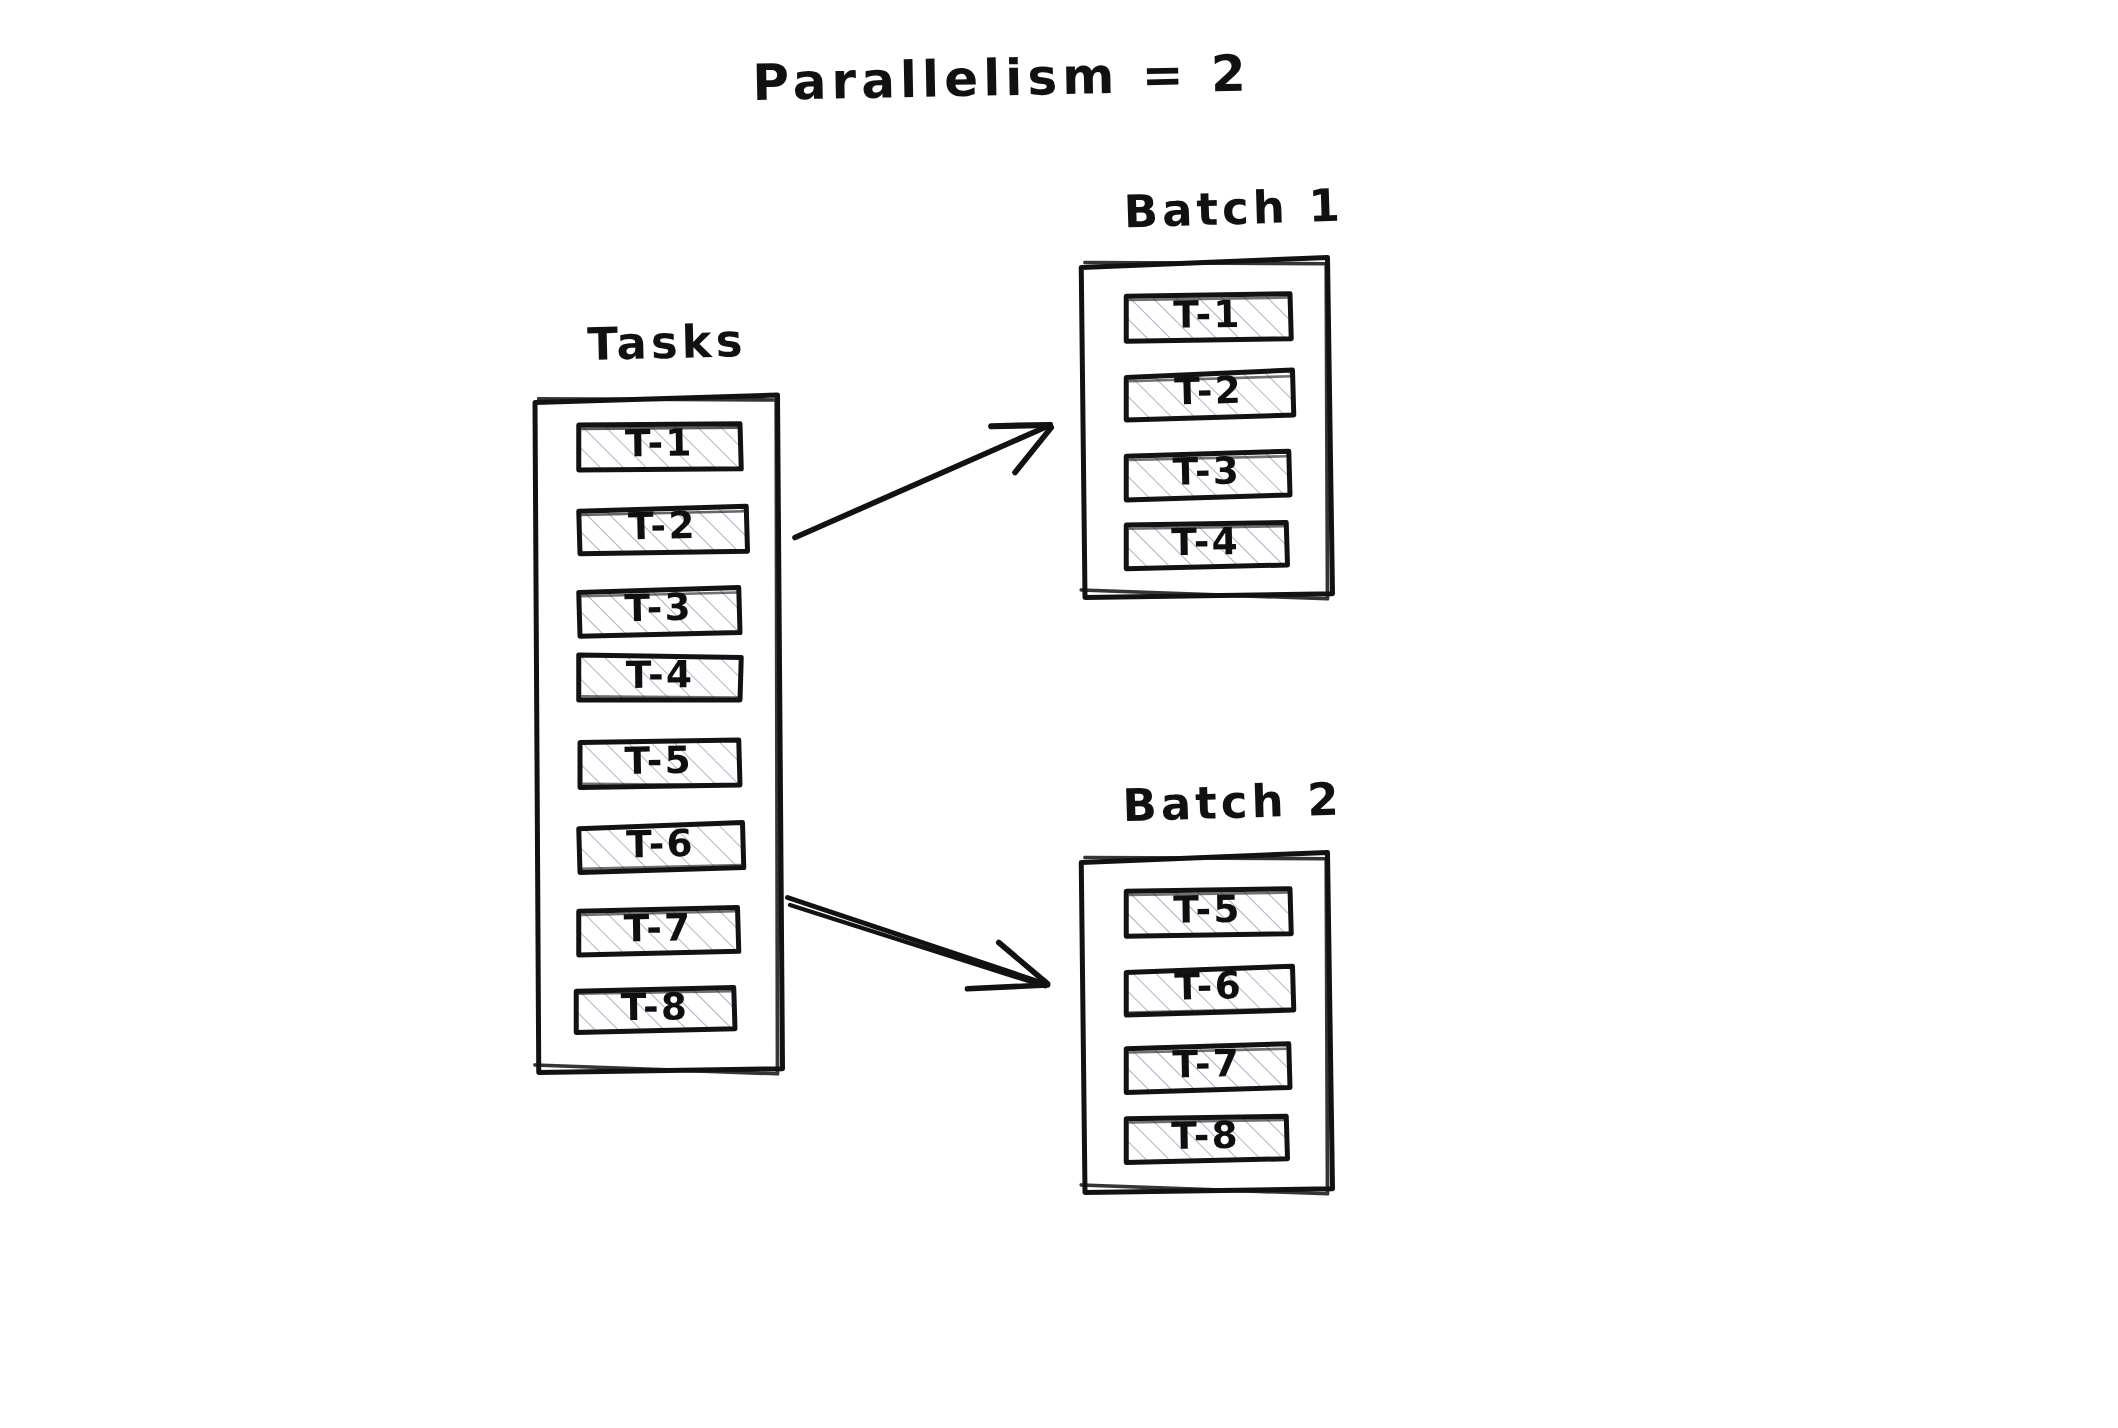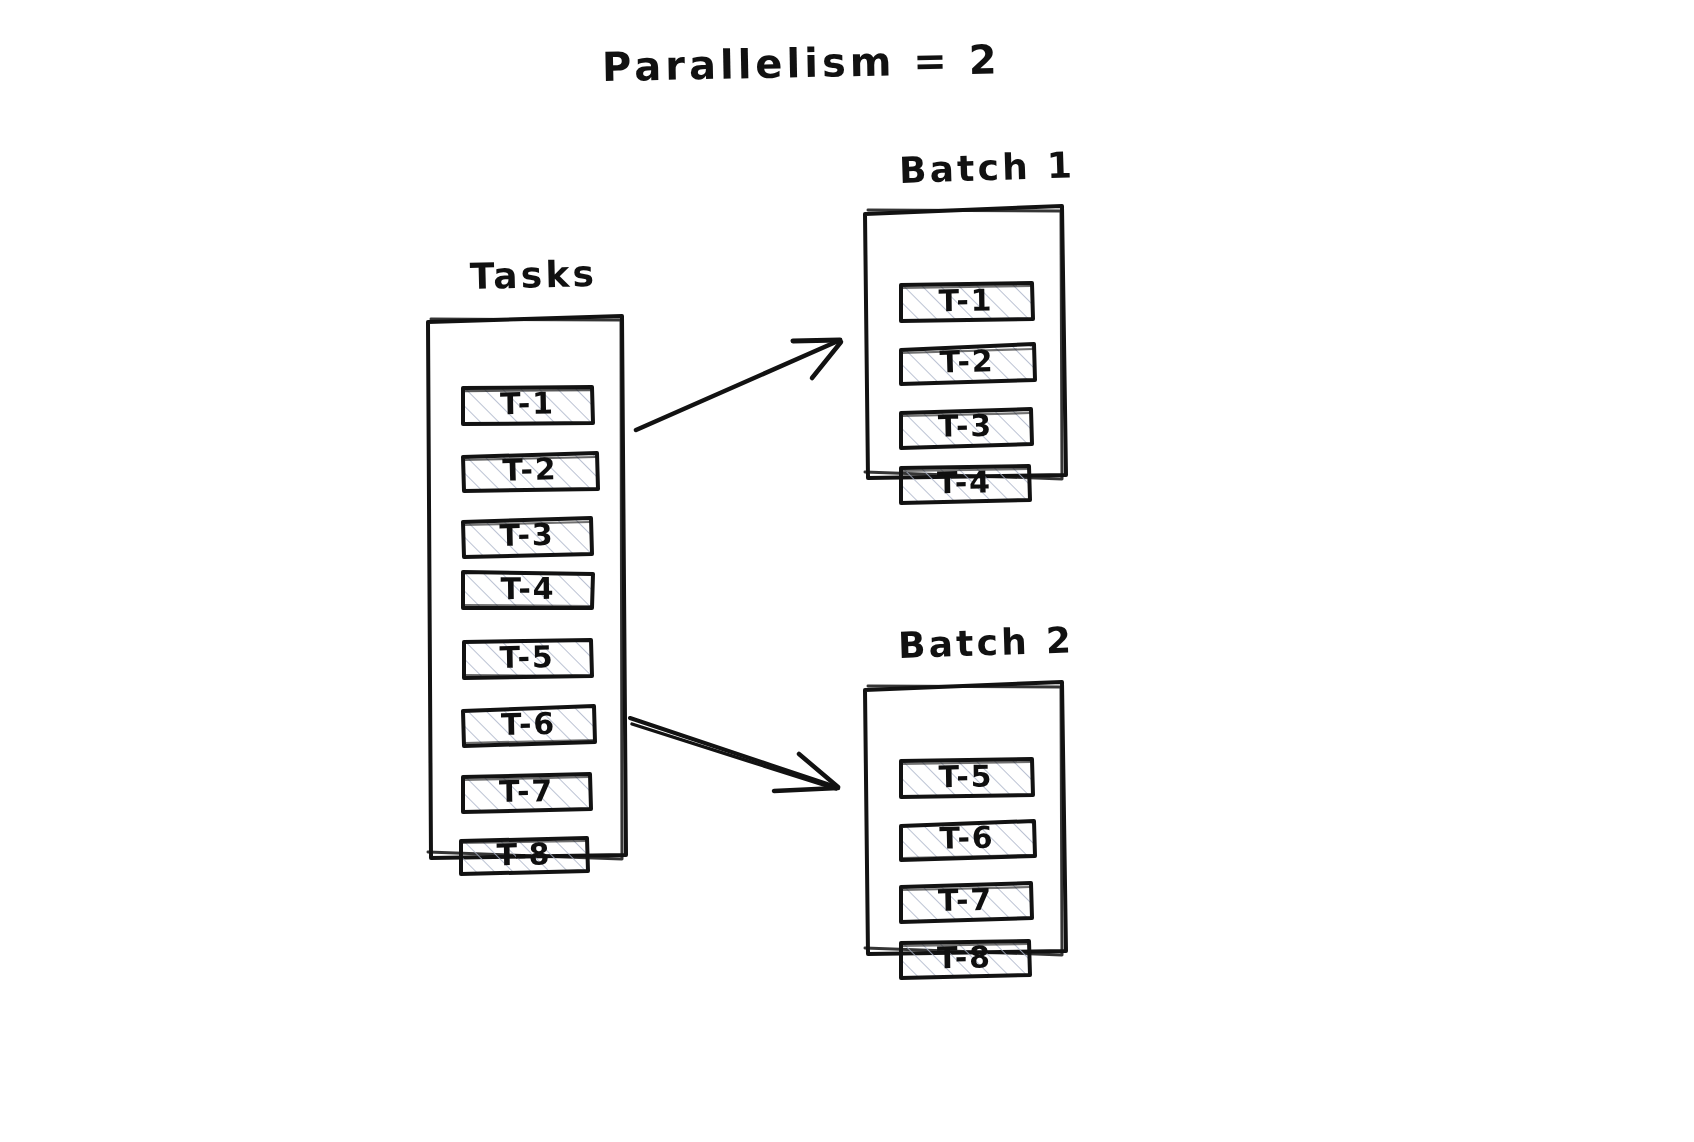--- a/index.html
+++ b/index.html
@@ -52,21 +52,20 @@
   }
   .container-box > svg {
     position: absolute;
     inset: 0;
     overflow: visible;
   }
 
   
   .task-chip {
     position: absolute;
-    margin-top: 48px;
   }
   .task-chip > svg {
     position: absolute;
     inset: 0;
     overflow: visible;
   }
   .task-chip .task-label {
     position: absolute;
     left: 0;
     right: 0;

